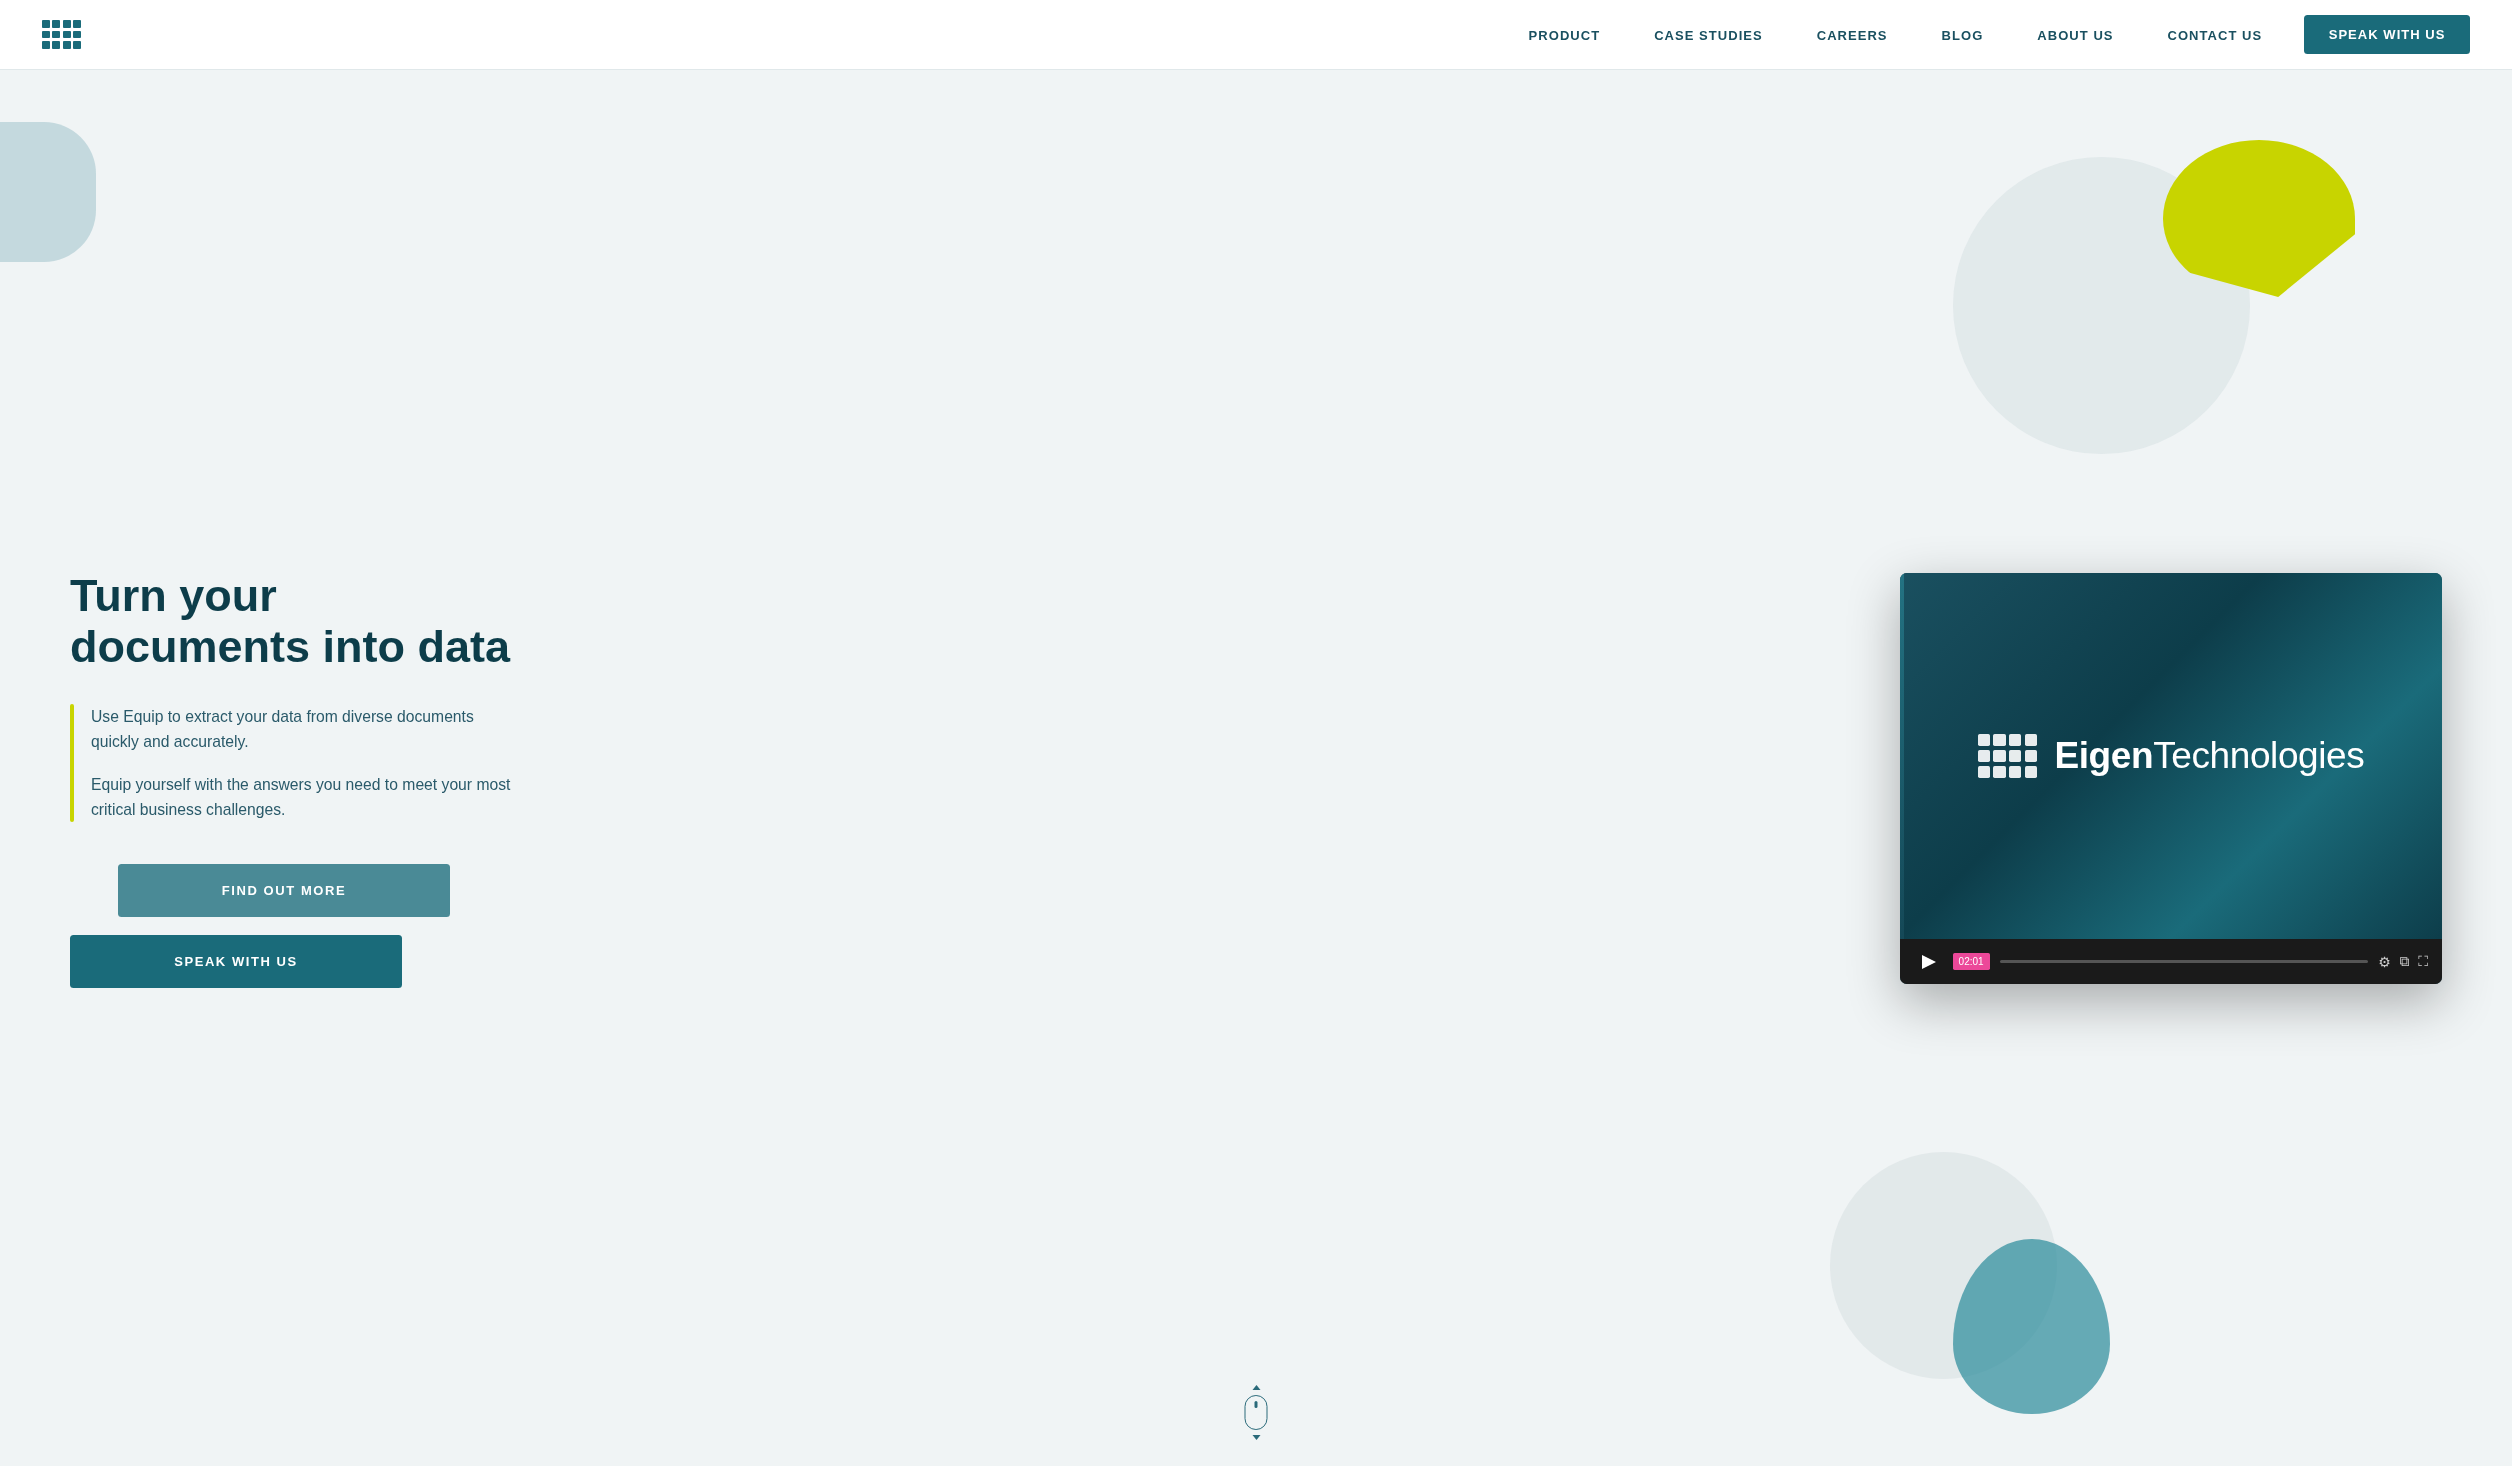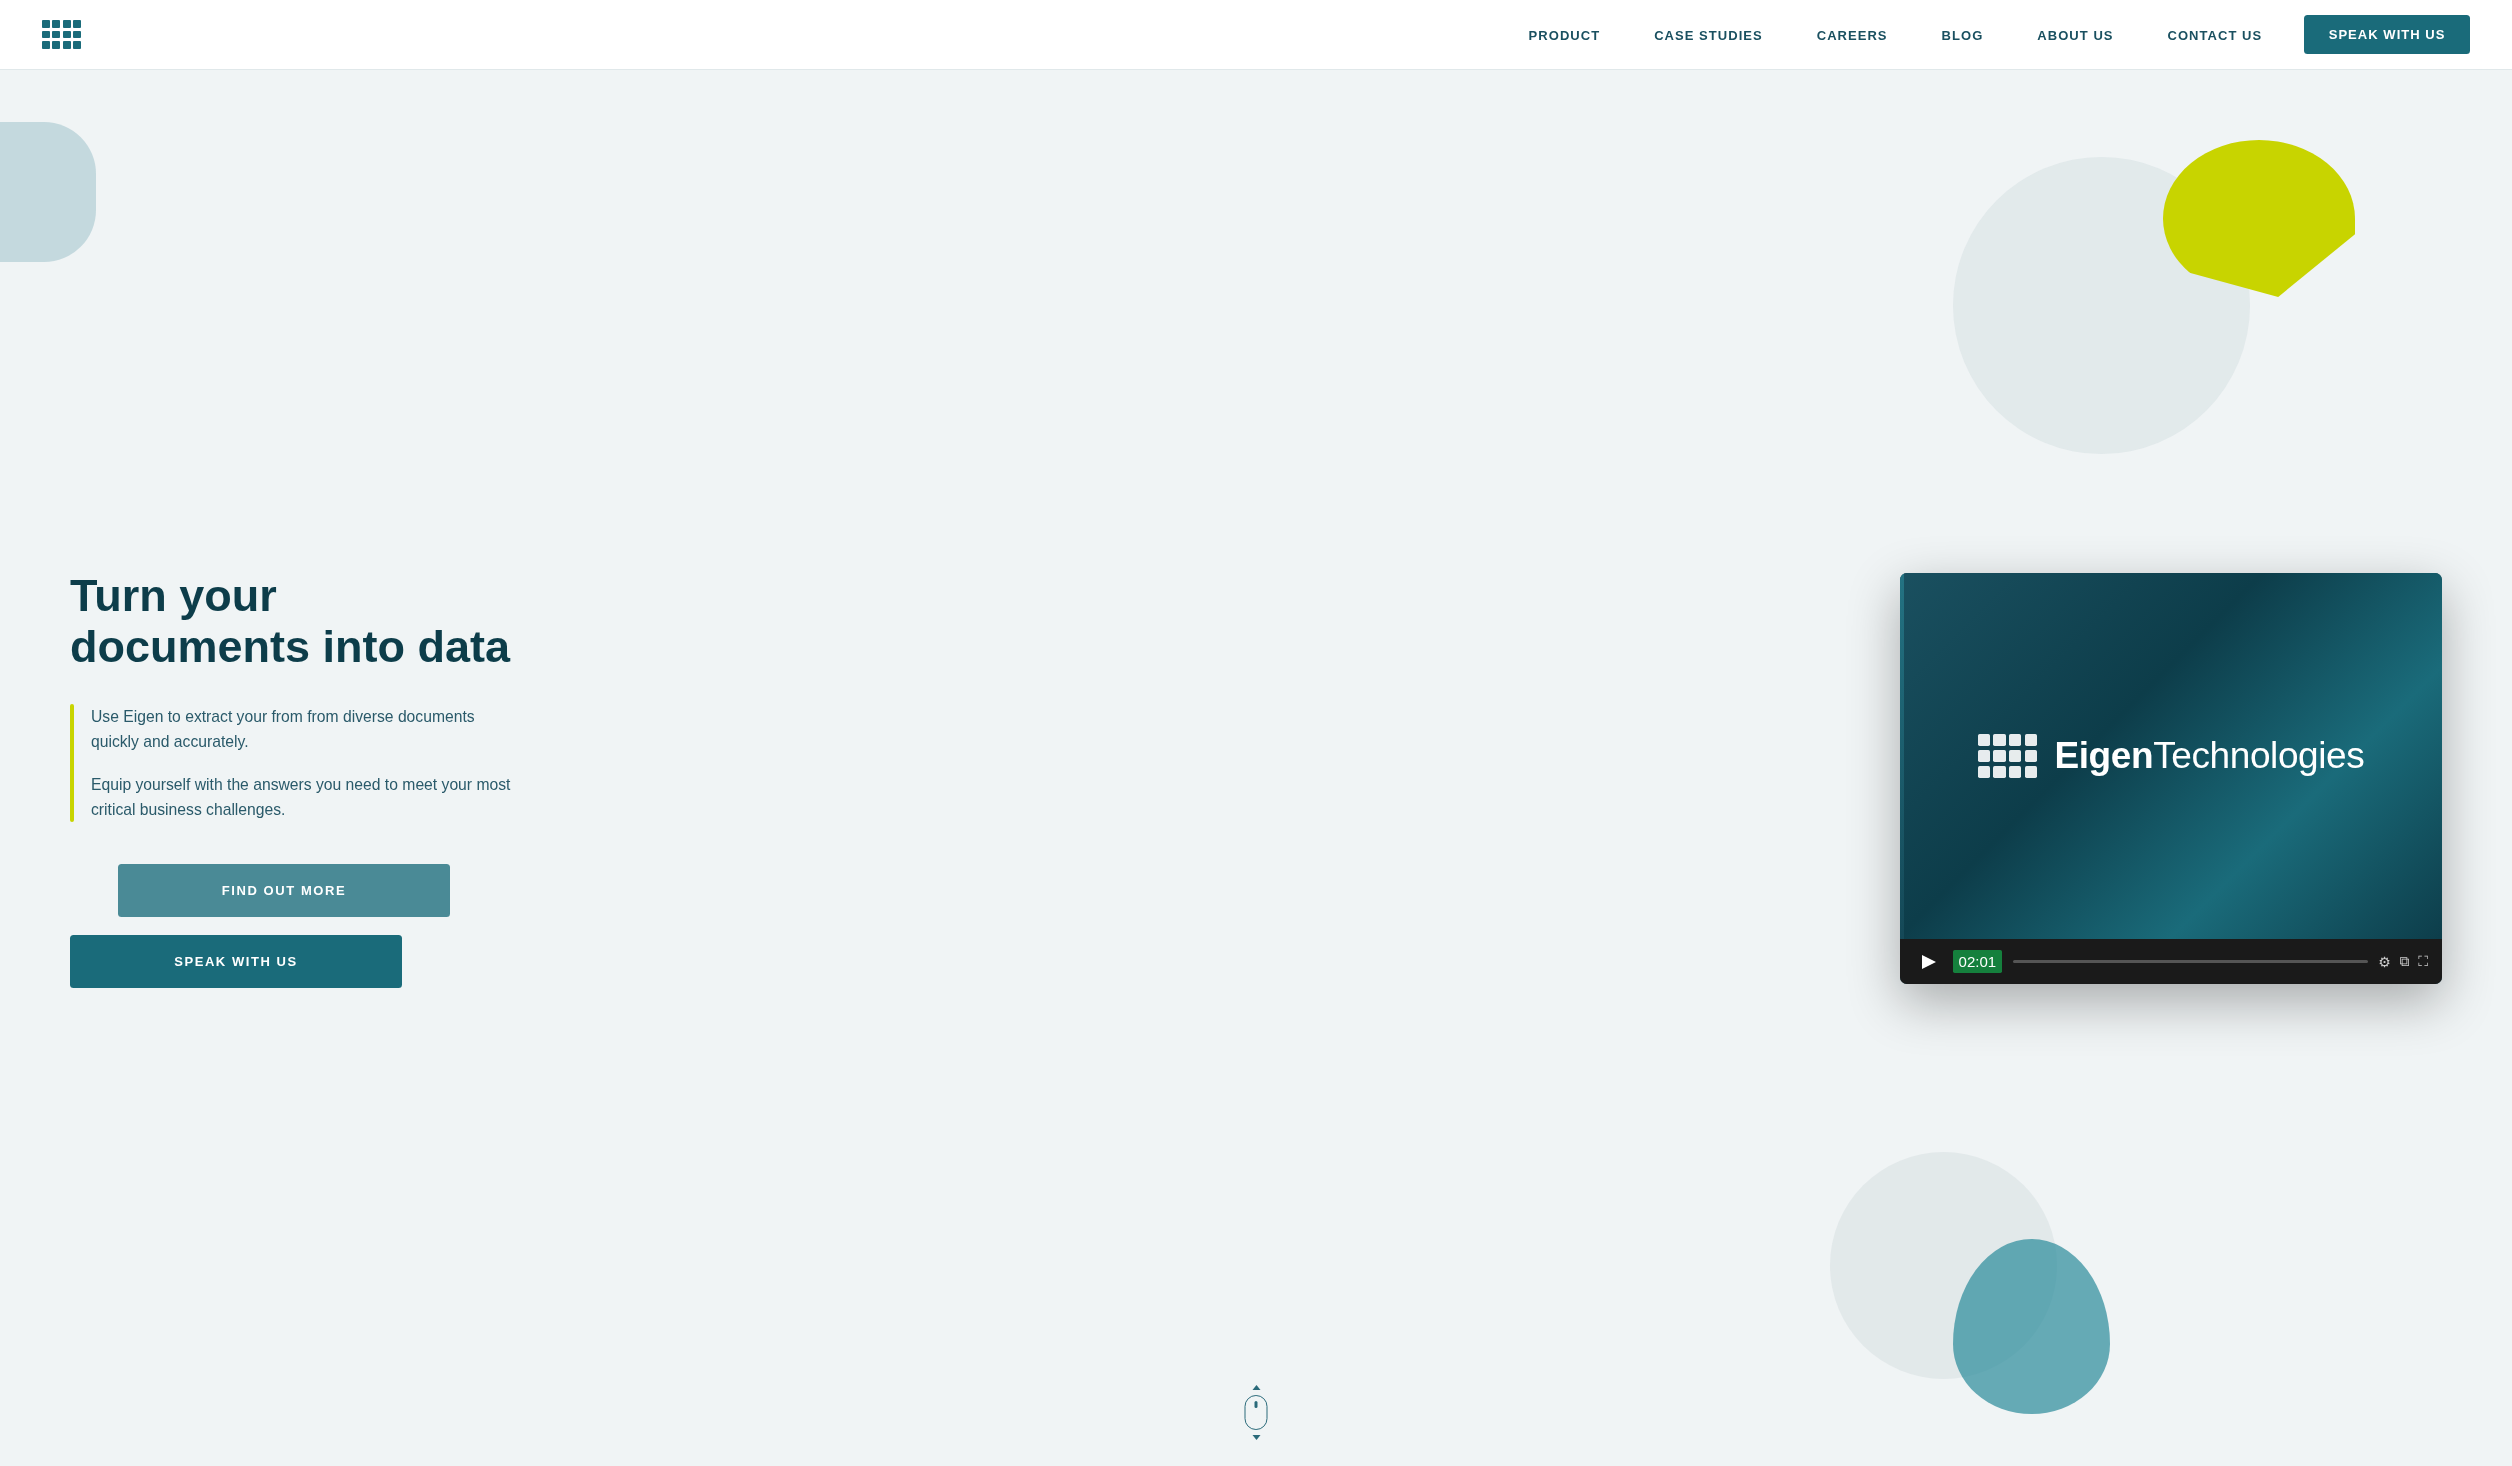--- a/index.html
+++ b/index.html
@@ -320,23 +320,23 @@
     .play-triangle {
       width: 0;
       height: 0;
       border-top: 7.9px solid transparent;
       border-bottom: 7.9px solid transparent;
       border-left: 14px solid #ffffff;
       margin-left: 2.6px;
     }
 
     .time-badge {
-      background-color: #15803d;
+      background-color: #ec4899;
       color: #ffffff;
-      font-size: 15px;
+      font-size: 10px;
       padding: 2.6px 6.1px;
       border-radius: 1.7px;
       white-space: nowrap;
       flex-shrink: 0;
     }
 
     .progress-bar-wrap {
       flex: 1;
       height: 3.5px;
       background-color: #555555;
@@ -472,21 +472,21 @@
   <div class="blob-teal-left"></div>
   <div class="blob-circle-light"></div>
   <div class="blob-yellow"></div>
   <div class="blob-circle-right"></div>
   <div class="blob-teal-bottom"></div>
 
   <div class="hero-left">
     <h1 class="hero-title">Turn your documents into data</h1>
 
     <div class="hero-body">
-      <p>Use Eigen to extract your from from diverse documents quickly and accurately.</p>
+      <p>Use Equip to extract your data from diverse documents quickly and accurately.</p>
       <p>Equip yourself with the answers you need to meet your most critical business challenges.</p>
     </div>
 
     <div class="hero-buttons">
       <button class="btn-find-more">FIND OUT MORE</button>
       <button class="btn-speak">SPEAK WITH US</button>
     </div>
   </div>
 
   <div class="hero-right">

